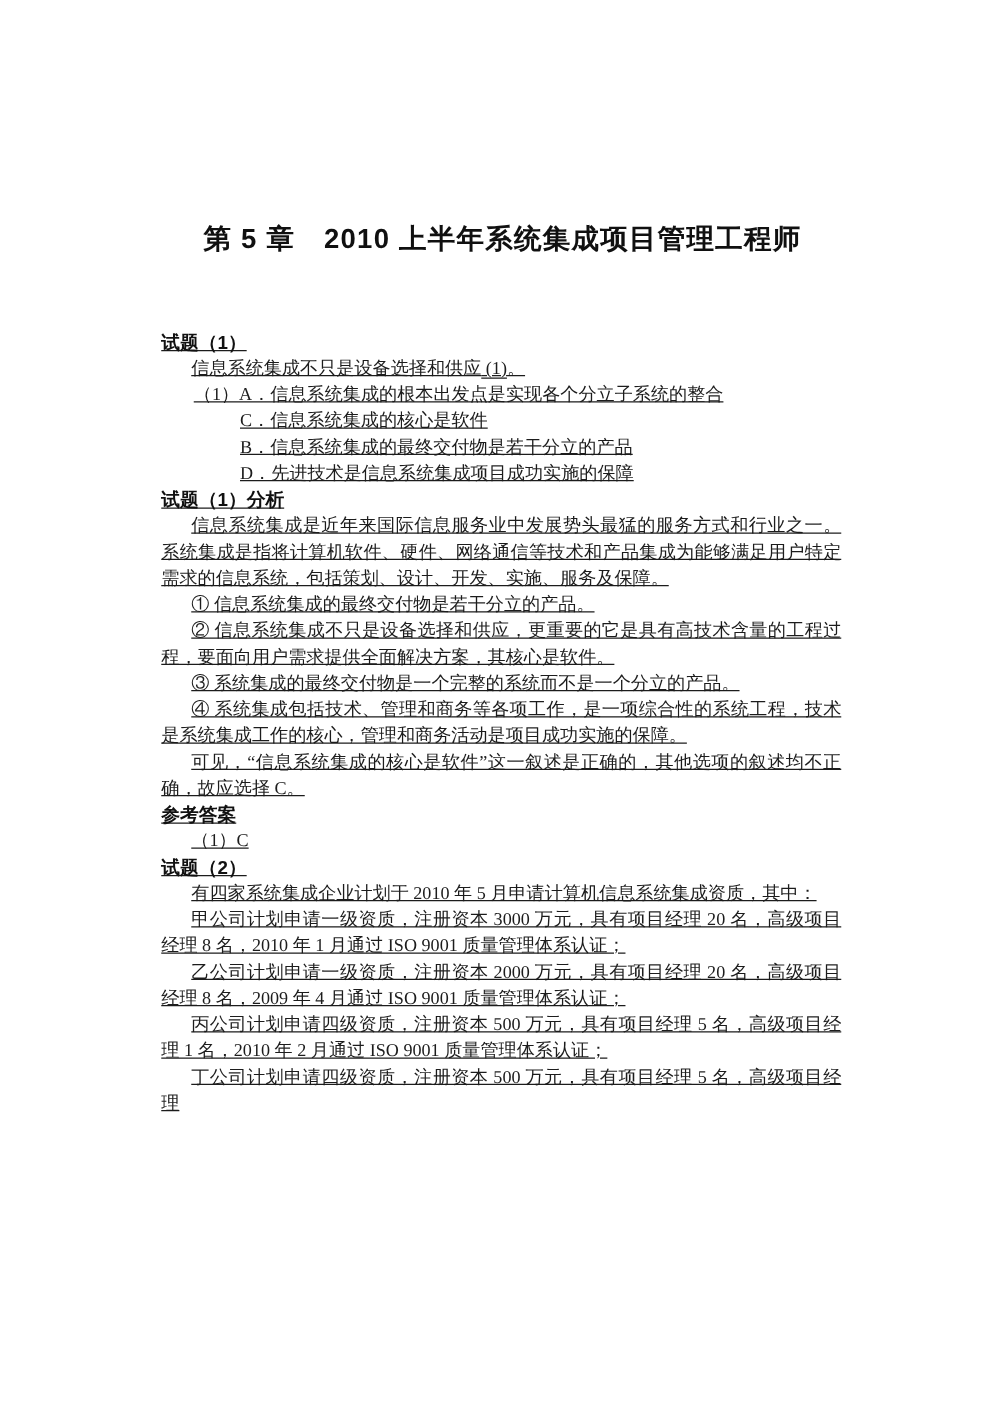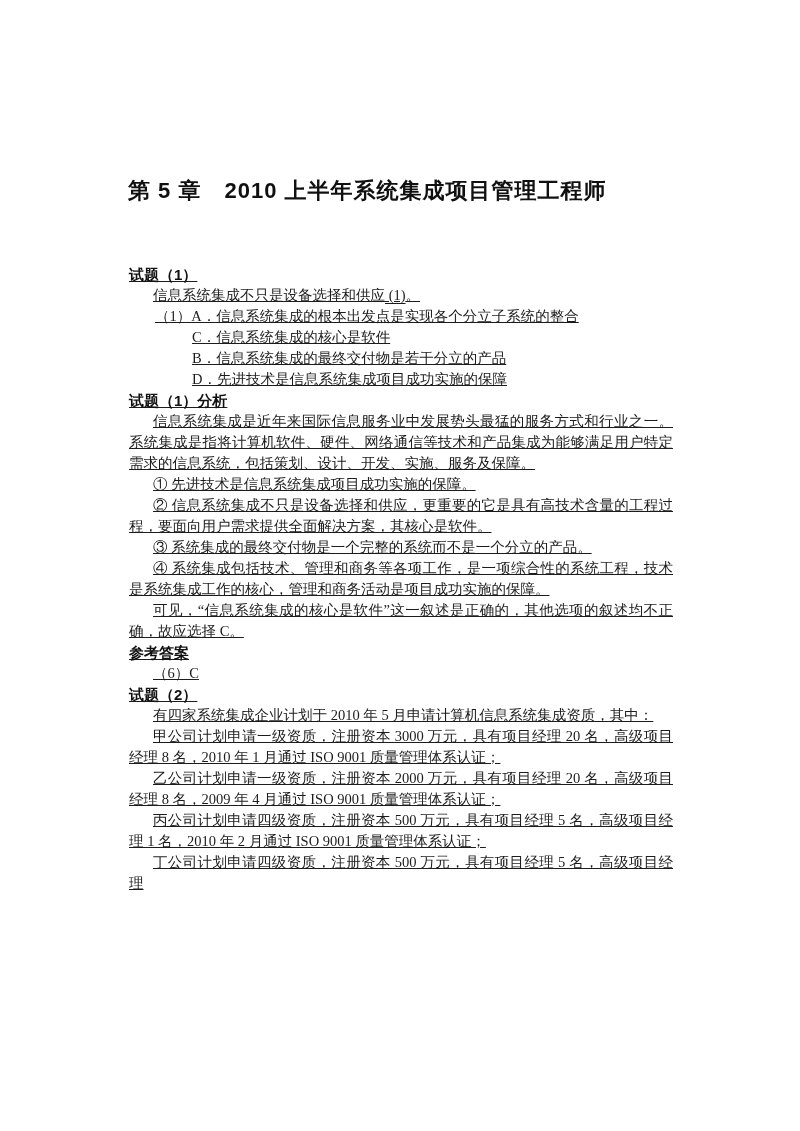--- a/index.html
+++ b/index.html
@@ -9,21 +9,21 @@
     height: 1131px;
     background: #ffffff;
     overflow: hidden;
     color: #1c1c1c;
   }
   .doc-title {
     position: absolute;
     top: 172px;
     left: 128px;
     width: 548px;
-    text-align: left;
+    text-align: center;
     font-family: "Liberation Sans", "DejaVu Sans", sans-serif;
     font-weight: 700;
     font-size: 22px;
     line-height: 37px;
     color: #101010;
     letter-spacing: 1px;
   }
   .doc-body {
     position: absolute;
     top: 264px;
@@ -70,28 +70,28 @@
     <p class="indent"><span>信息系统集成不只是设备选择和供应</span><span class="blank">&nbsp;(1)</span><span>。</span></p>
 
     <p class="opt first">（1）A．信息系统集成的根本出发点是实现各个分立子系统的整合</p>
     <p class="opt">C．信息系统集成的核心是软件</p>
     <p class="opt">B．信息系统集成的最终交付物是若干分立的产品</p>
     <p class="opt">D．先进技术是信息系统集成项目成功实施的保障</p>
 
     <p class="sec-heading">试题（1）分析</p>
 
     <p class="indent">信息系统集成是近年来国际信息服务业中发展势头最猛的服务方式和行业之一。系统集成是指将计算机软件、硬件、网络通信等技术和产品集成为能够满足用户特定需求的信息系统，包括策划、设计、开发、实施、服务及保障。</p>
-    <p class="indent">① 先进技术是信息系统集成项目成功实施的保障。</p>
+    <p class="indent">① 信息系统集成的最终交付物是若干分立的产品。</p>
     <p class="indent">② 信息系统集成不只是设备选择和供应，更重要的它是具有高技术含量的工程过程，要面向用户需求提供全面解决方案，其核心是软件。</p>
     <p class="indent">③ 系统集成的最终交付物是一个完整的系统而不是一个分立的产品。</p>
     <p class="indent">④ 系统集成包括技术、管理和商务等各项工作，是一项综合性的系统工程，技术是系统集成工作的核心，管理和商务活动是项目成功实施的保障。</p>
     <p class="indent">可见，“信息系统集成的核心是软件”这一叙述是正确的，其他选项的叙述均不正确，故应选择 C。</p>
 
     <p class="sec-heading">参考答案</p>
-    <p class="indent">（6）C</p>
+    <p class="indent">（1）C</p>
 
     <p class="sec-heading">试题（2）</p>
     <p class="indent">有四家系统集成企业计划于 2010 年 5 月申请计算机信息系统集成资质，其中：</p>
     <p class="indent">甲公司计划申请一级资质，注册资本 3000 万元，具有项目经理 20 名，高级项目经理 8 名，2010 年 1 月通过 ISO 9001 质量管理体系认证；</p>
     <p class="indent">乙公司计划申请一级资质，注册资本 2000 万元，具有项目经理 20 名，高级项目经理 8 名，2009 年 4 月通过 ISO 9001 质量管理体系认证；</p>
     <p class="indent">丙公司计划申请四级资质，注册资本 500 万元，具有项目经理 5 名，高级项目经理 1 名，2010 年 2 月通过 ISO 9001 质量管理体系认证；</p>
     <p class="indent">丁公司计划申请四级资质，注册资本 500 万元，具有项目经理 5 名，高级项目经理</p>
 
   </div>
 </div>

